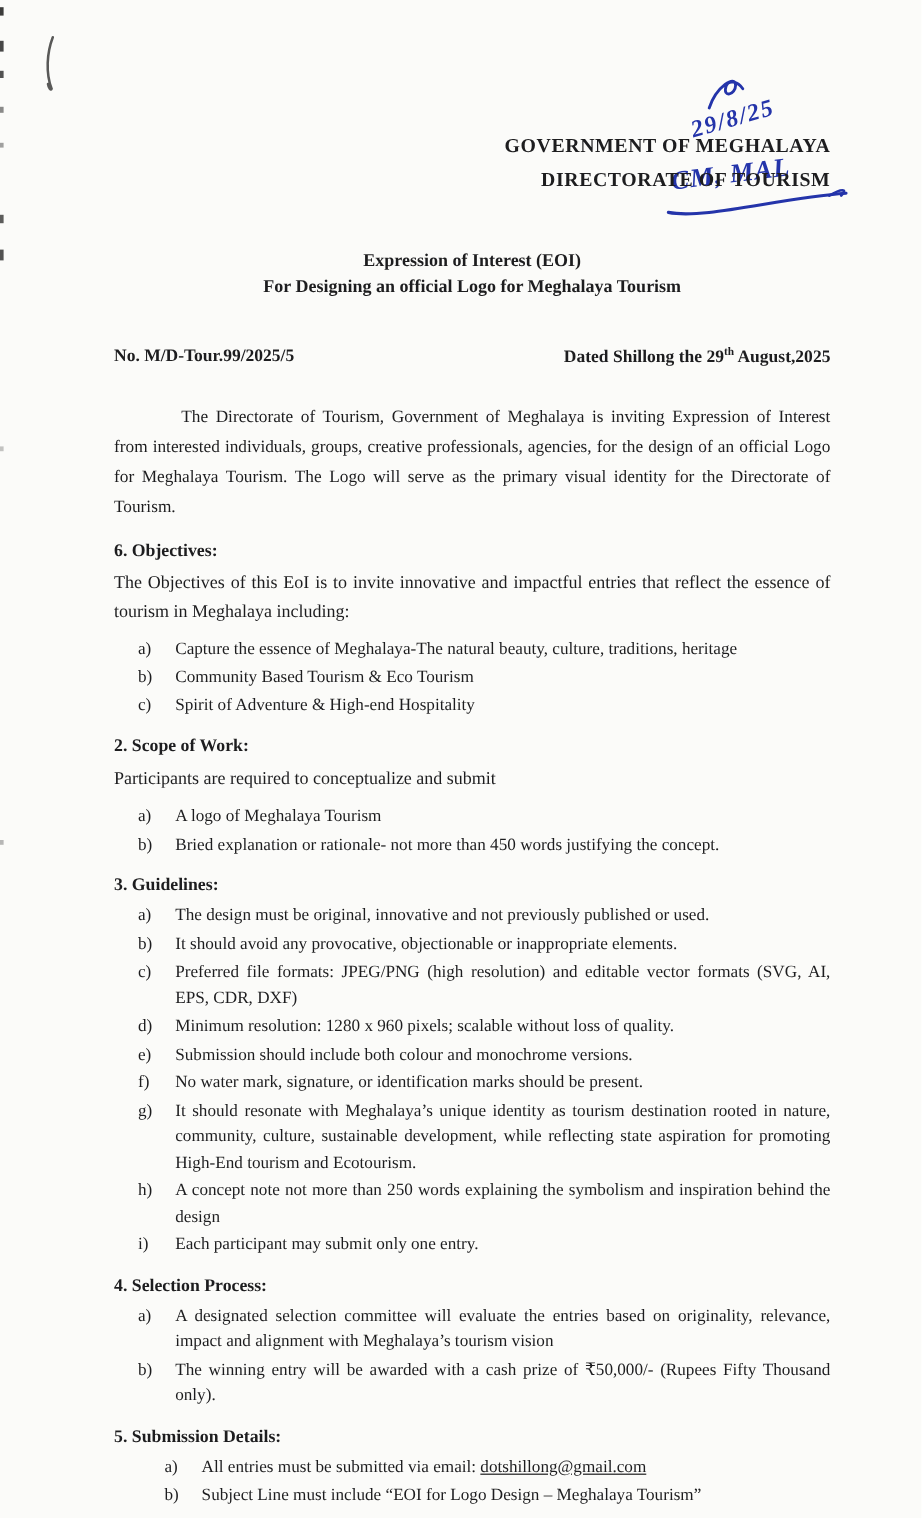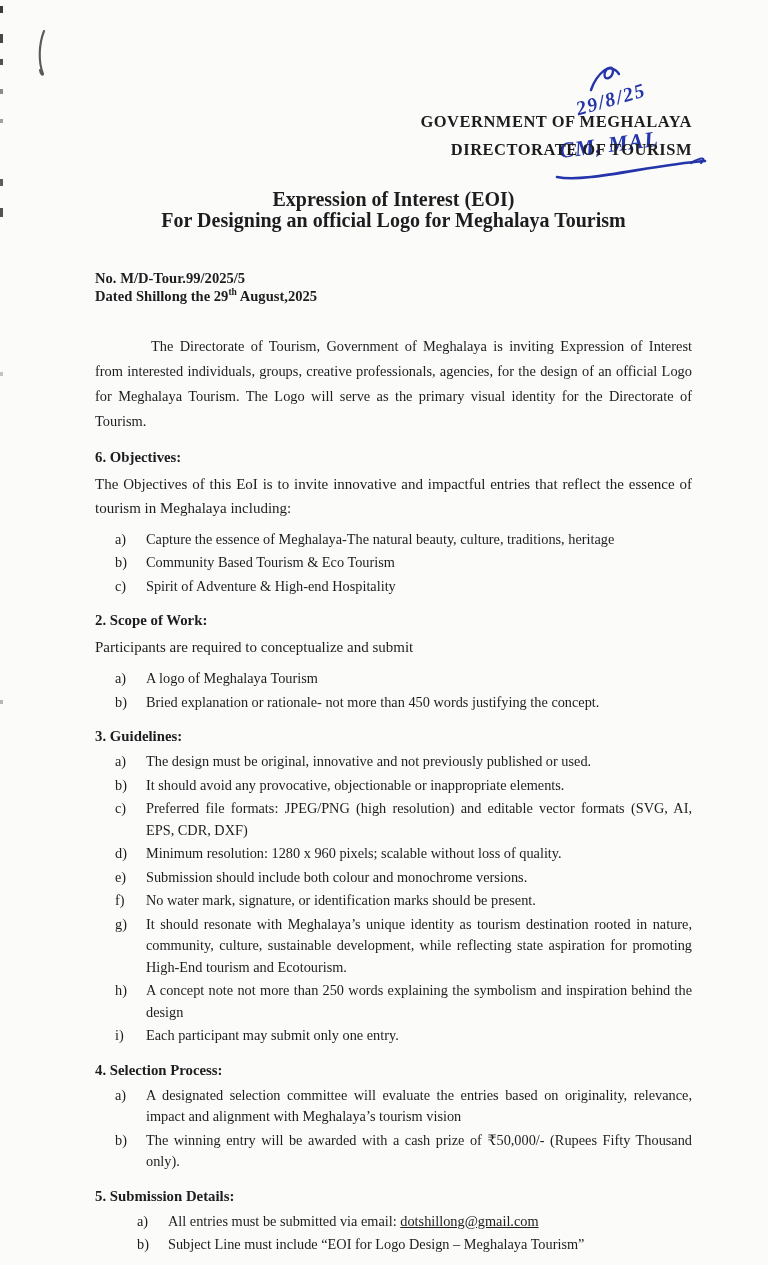--- a/index.html
+++ b/index.html
@@ -4,22 +4,22 @@
 <style>
   html,body{margin:0;padding:0;background:#ffffff;}
   .page{
     position:relative;width:768px;height:1265px;overflow:hidden;
     background:#fbfbf9;
     font-family:"Liberation Serif","DejaVu Serif",serif;
     color:#1d1d1f;
   }
   .content{position:absolute;left:95px;top:112px;width:597px;}
   .org-title{text-align:right;font-weight:bold;font-size:16.5px;letter-spacing:.5px;margin-bottom:8px;}
-  .subject{margin-top:29px;text-align:center;font-weight:bold;font-size:20px;line-height:21px;}
-  .ref-row{margin-top:39px;display:flex;justify-content:space-between;font-weight:bold;font-size:14.6px;flex-direction:column;}
+  .subject{margin-top:48px;text-align:center;font-weight:bold;font-size:15px;line-height:21px;}
+  .ref-row{margin-top:39px;display:flex;justify-content:space-between;font-weight:bold;font-size:14.6px;}
   .ref-row sup{font-size:9.5px;}
   .intro{margin:29px 0 0;font-size:14.4px;line-height:25px;text-align:justify;text-indent:56px;}
   .section{margin-top:14px;}
   .section-heading{font-weight:bold;font-size:14.8px;margin:15px 0 6px;}
   .section-intro{font-size:15px;line-height:24px;margin:0 0 9px;text-align:justify;}
   .list{padding-left:20px;}
   .section.indent-more .list{padding-left:42px;}
   .item{display:flex;font-size:14.3px;line-height:21.5px;margin-bottom:2px;}
   .item .label{width:31px;flex:none;}
   .item .text{flex:1;text-align:justify;}

